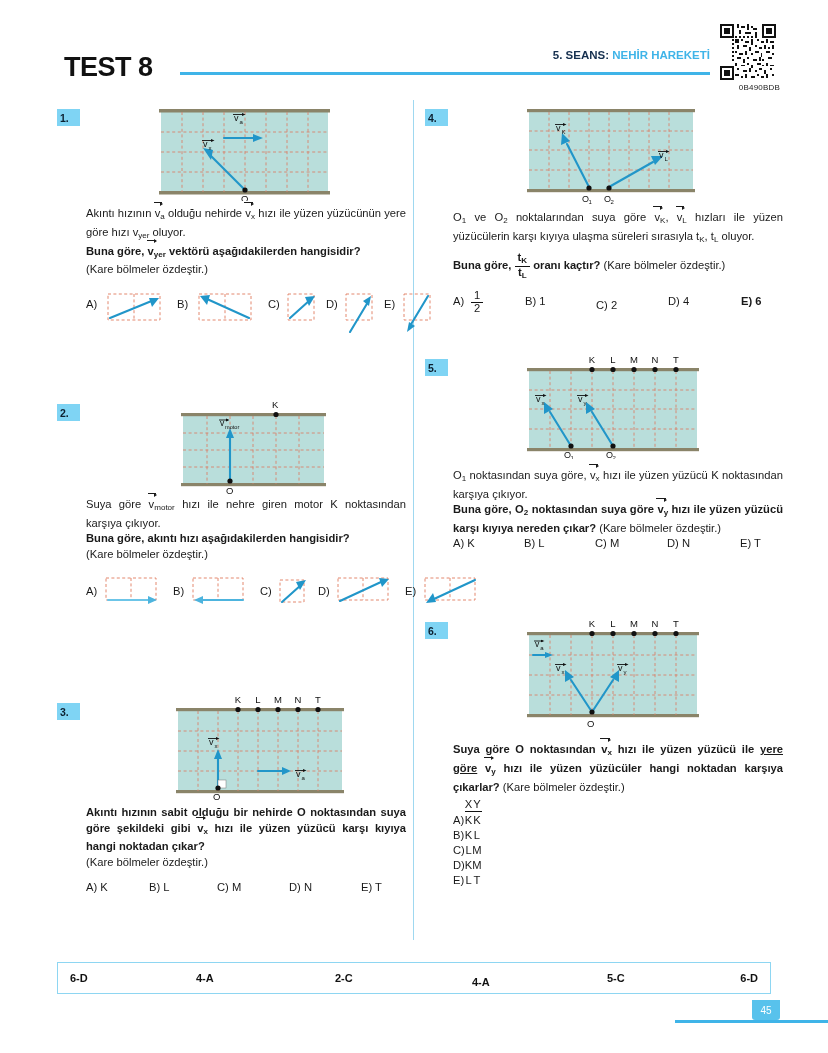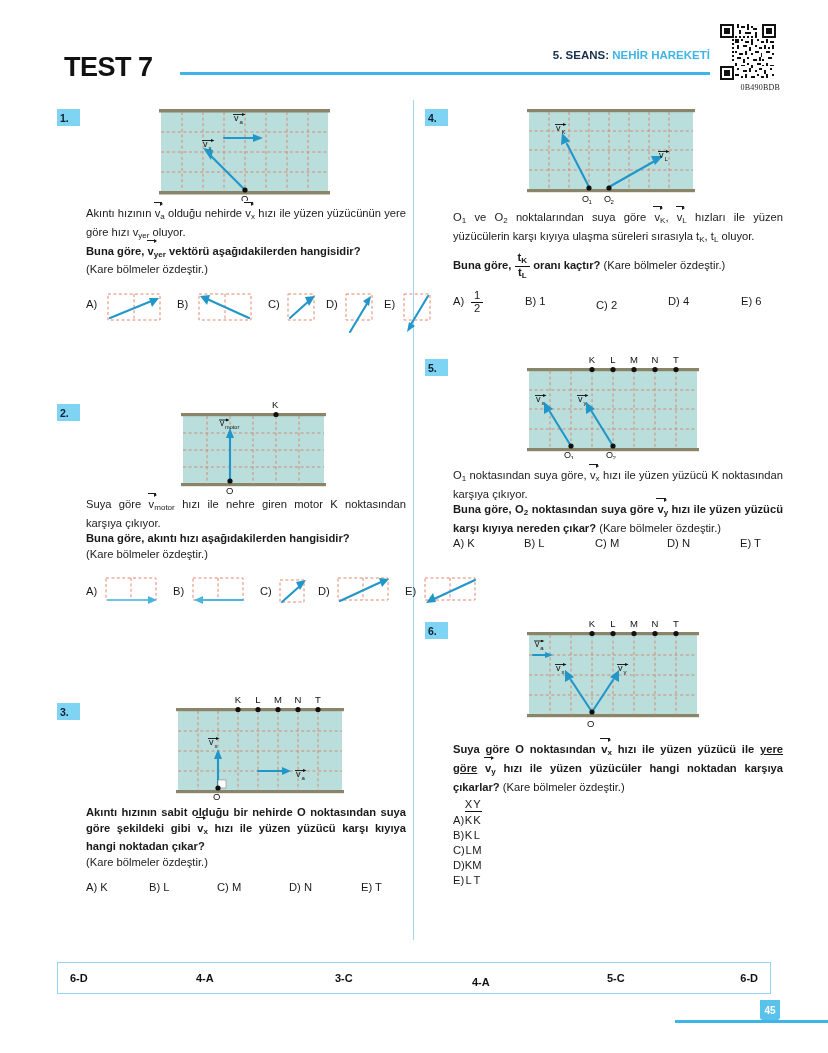--- a/index.html
+++ b/index.html
@@ -27,21 +27,21 @@
   .seans-wrap {
     position:absolute; right:118px; top:49px;
     font-size:11.5px; font-weight:bold; white-space:nowrap;
   }
   .seans-num { color:#16304f; }
   .seans-name { color:#3fb4e8; }
   .qr { position:absolute; right:52px; top:24px; width:56px; height:56px; }
   .qr-code { width:56px; height:56px; display:block; }
   .qr-label {
     position:absolute; right:48px; top:83px;
-    font-size:8px; color:#222; letter-spacing:0.2px; font-family:Liberation Serif, serif;
+    font-size:8px; color:#222; letter-spacing:0.2px; font-family:Liberation Sans, sans-serif;
   }
 
   
   .col-divider {
     position:absolute; left:413px; top:100px; width:1px; height:840px;
     background:#9fd8f0;
   }
 
   
   .qblock { position:absolute; }
@@ -95,35 +95,35 @@
   .ansbar {
     position:absolute; left:57px; top:962px; width:714px; height:32px;
     border:1px solid #8ed6f2; background:#ffffff;
     display:flex; align-items:center;
   }
   .ansbar .cell {
     font-size:11px; font-weight:bold; color:#111;
   }
   .page-tab {
     position:absolute; right:48px; top:1000px;
-    width:20px; height:20px; background:#58c2ec;
-    color:#ffffff; font-size:10px; font-weight:bold;
+    width:28px; height:20px; background:#58c2ec;
+    color:#ffffff; font-size:10px; font-weight:normal;
     display:flex; align-items:center; justify-content:center;
     border-radius:0 0 3px 3px;
   }
   .page-rule {
     position:absolute; left:675px; top:1020px; width:153px; height:2.5px;
     background:#3fb4e8;
   }
 </style>
 </head>
 <body>
 
 <div class="header">
-  <div class="test-title">TEST 7</div>
+  <div class="test-title">TEST 8</div>
   <div class="header-rule"></div>
   <div class="seans-wrap">
     <span class="seans-num">5. SEANS:</span>
     <span class="seans-name">NEHİR HAREKETİ</span>
   </div>
   <div class="qr">
     <svg class="qr-code" viewBox="0 0 29 29" shape-rendering="crispEdges">
       <rect width="29" height="29" fill="#fff"></rect>
       <g fill="#111">
 
@@ -529,21 +529,21 @@
 
   <div style="position:absolute; left:28px; top:184px; width:340px;">
     <span class="opt-label" style="position:absolute; left:0; top:4px;">A)</span>
     <span class="frac" style="position:absolute; left:18px; top:-1px; font-size:11.2px;">
       <span class="num">1</span>
       <span class="den">2</span>
     </span>
     <span class="opt-label" style="position:absolute; left:72px; top:4px;">B) 1</span>
     <span class="opt-label" style="position:absolute; left:143px; top:8px;">C) 2</span>
     <span class="opt-label" style="position:absolute; left:215px; top:4px;">D) 4</span>
-    <span class="opt-label" style="position:absolute; left:288px; top:4px;">E) 6</span>
+    <span class="opt-label" style="position:absolute; left:288px; top:4px;font-weight:bold;">E) 6</span>
   </div>
 </div>
 
 <div class="qblock" style="left:425px; top:355px;">
   <div class="qnum" style="left:0; top:4px;">5.</div>
 
   <div class="river" style="position:absolute; left:100px; top:-1px;">
     <svg width="180" height="105" viewBox="0 0 180 105">
       <rect x="4" y="17" width="168" height="78" fill="#b9dedb"></rect>
       <rect x="2" y="14" width="172" height="3.2" fill="#8a8469"></rect>
@@ -708,20 +708,20 @@
           <td></td>
       <td class="xy-head">T</td>
     </tr>
   </tbody>
     </table>
 </div>
 
 <div class="ansbar">
   <span class="cell" style="position:absolute; left:12px;">6-D</span>
   <span class="cell" style="position:absolute; left:138px;">4-A</span>
-  <span class="cell" style="position:absolute; left:277px;">3-C</span>
+  <span class="cell" style="position:absolute; left:277px;">2-C</span>
   <span class="cell" style="position:absolute; left:414px;margin-top:8px;">4-A</span>
   <span class="cell" style="position:absolute; left:549px;">5-C</span>
   <span class="cell" style="position:absolute; right:12px;">6-D</span>
 </div>
 
 <div class="page-tab">45</div>
 <div class="page-rule"></div>
 
 </body></html>

